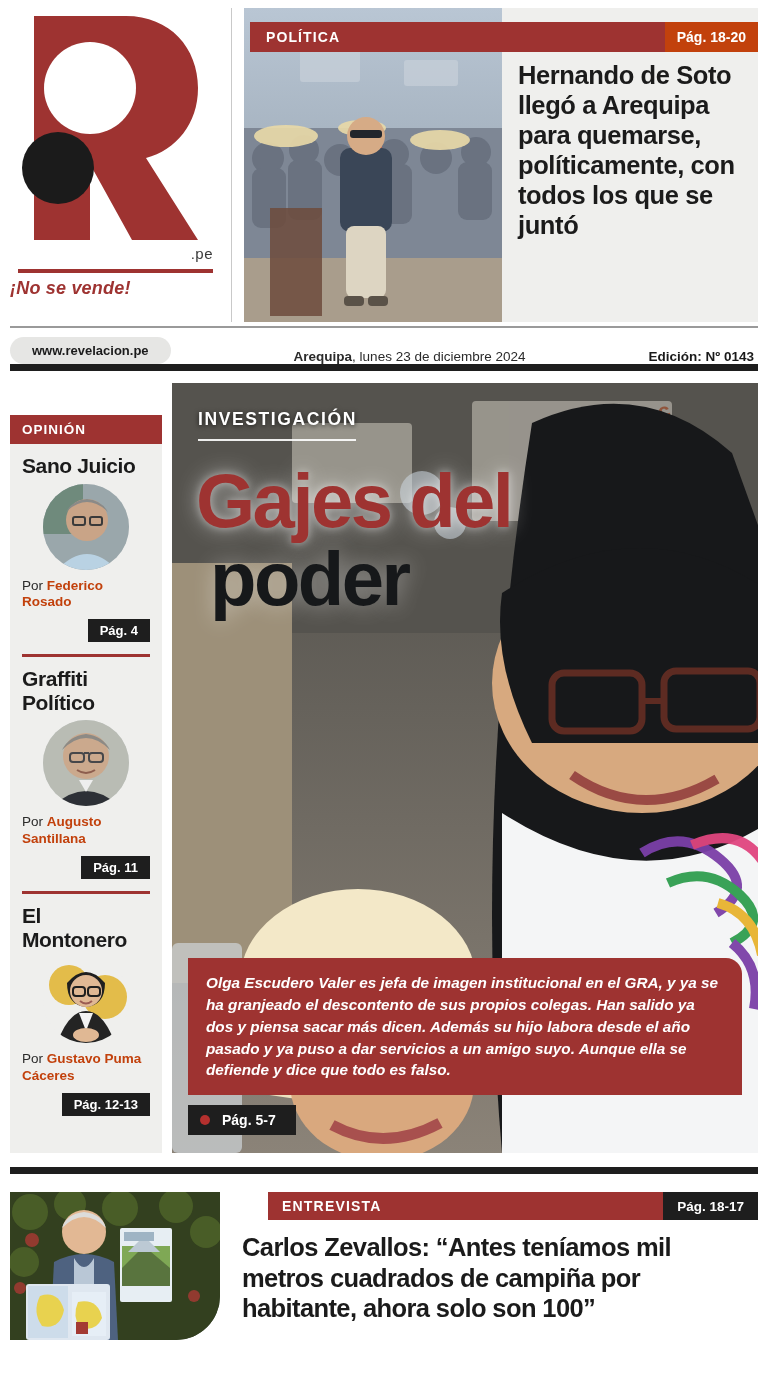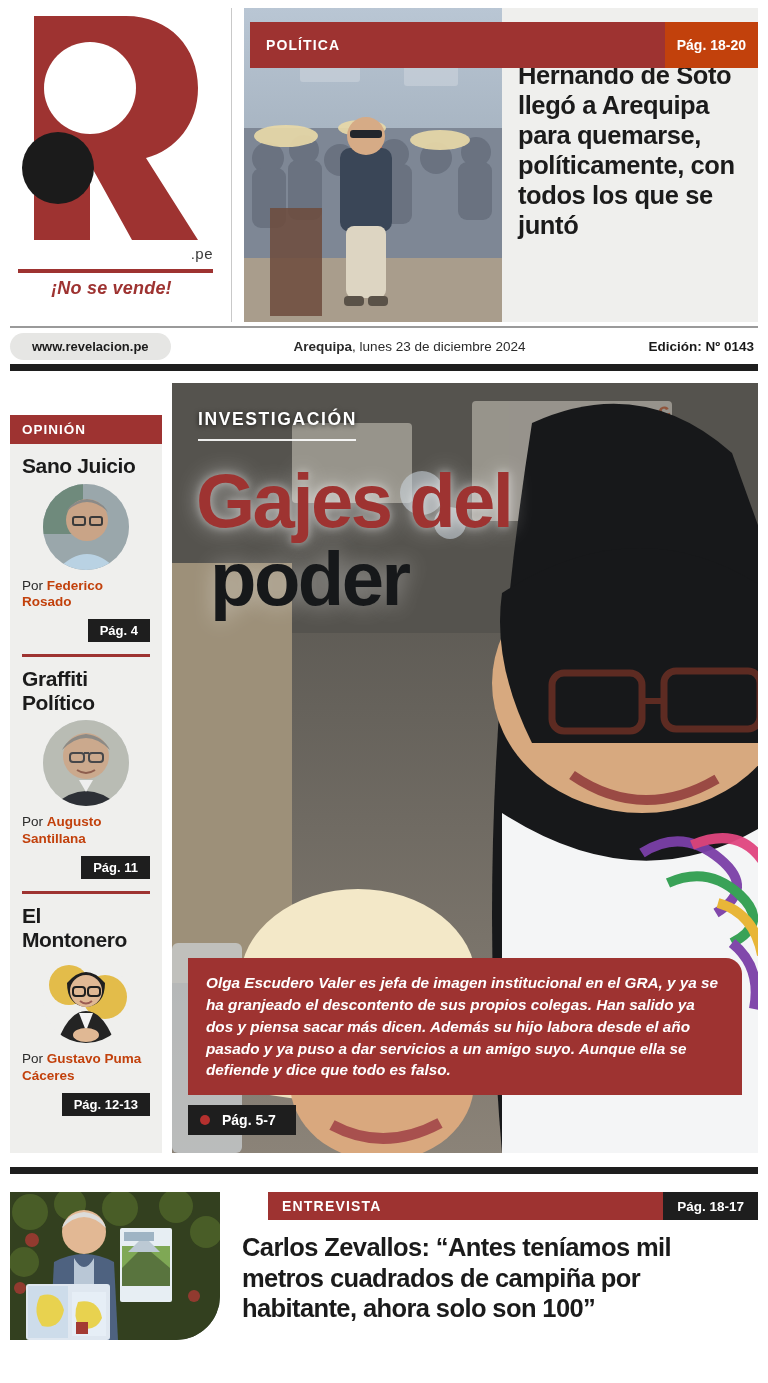--- a/index.html
+++ b/index.html
@@ -70,21 +70,21 @@
     color: #3a3a3a;
     letter-spacing: 0.5px;
     margin: 1px 6px 0 0;
   }
   .logo-rule {
     height: 4px;
     background: #9e3331;
     margin: 7px 6px 0 8px;
   }
   .logo-tagline {
-    text-align: center;
+    text-align: left;
     font-weight: bold;
     font-style: italic;
     font-size: 18px;
     color: #9e3331;
     margin: 5px 6px 0 0;
     letter-spacing: 0.2px;
   }
 
   
   .top-story {
@@ -106,21 +106,21 @@
     position: relative;
     padding: 0;
     box-sizing: border-box;
   }
   .kicker-row {
     display: flex;
     position: absolute;
     top: 14px;
     left: -252px;
     right: 0;
-    height: 46px;
+    height: 30px;
     z-index: 6;
   }
   .kicker {
     background: #9e3331;
     color: #fff;
     font-weight: bold;
     font-size: 14px;
     letter-spacing: 1.1px;
     padding: 0 0 0 16px;
     display: flex;
@@ -153,21 +153,21 @@
   
   .rule-gray {
     height: 2px;
     background: #9a9a9a;
     margin: 4px 10px 0 10px;
   }
   .datebar {
     height: 36px;
     margin: 0 10px;
     display: flex;
-    align-items: center;
+    align-items: flex-end;
     font-size: 13px;
   }
   .site-pill {
     background: #e6e6e4;
     border-radius: 14px;
     padding: 6px 22px;
     font-weight: bold;
     font-size: 13px;
     color: #1b1b1b;
   }

